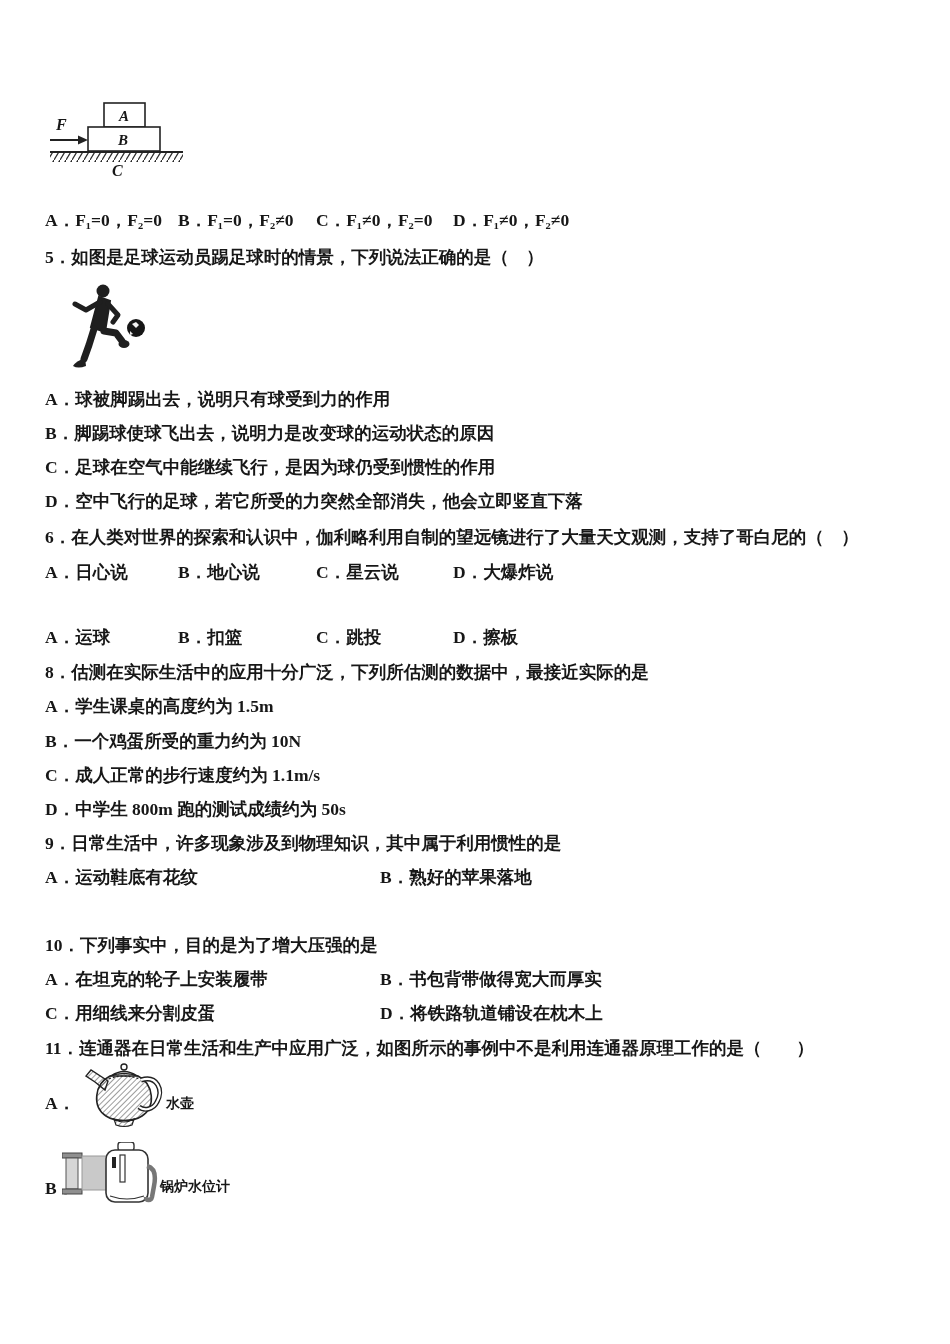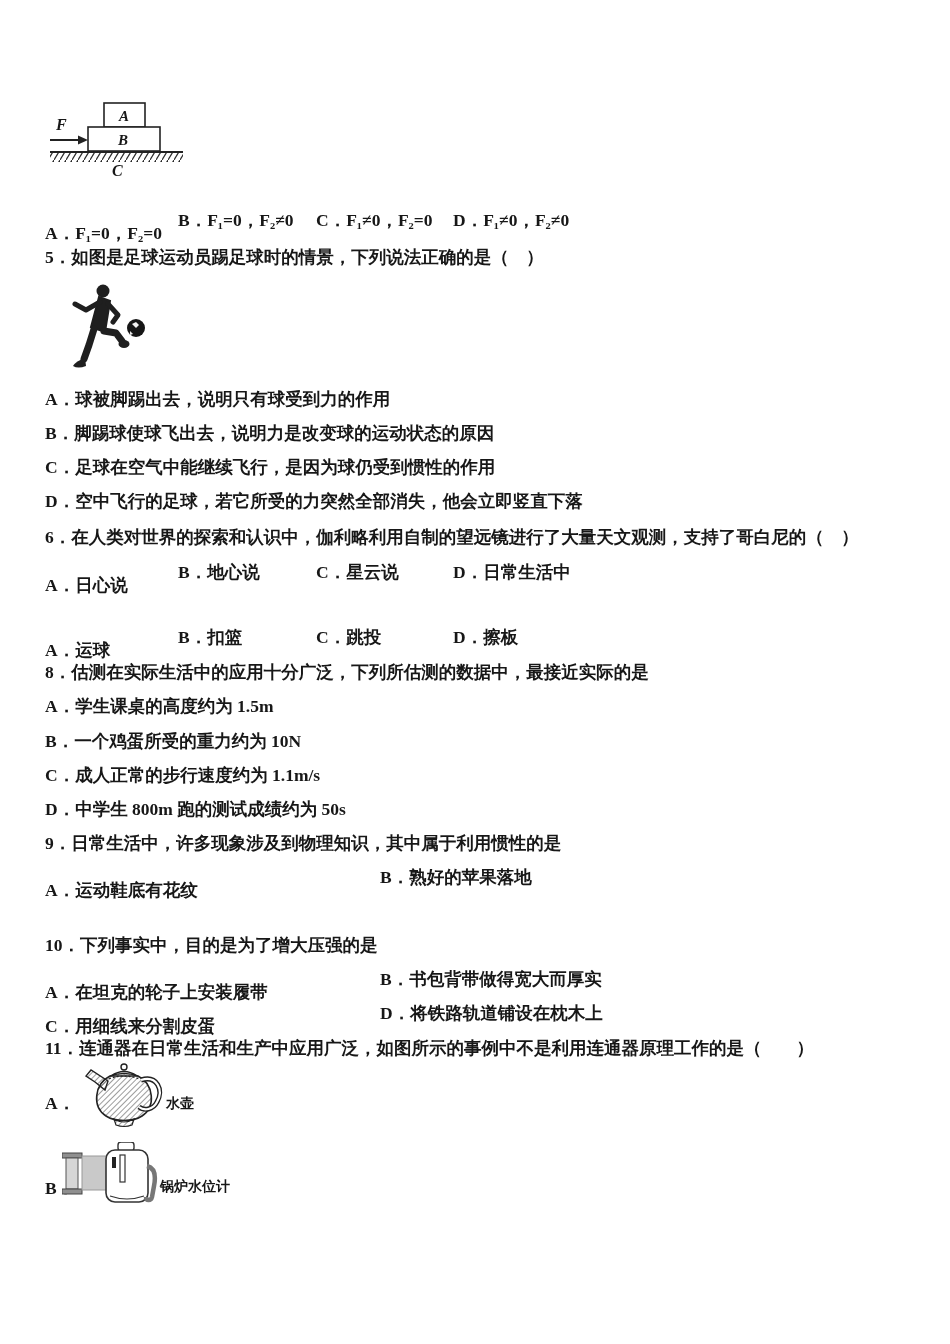--- a/index.html
+++ b/index.html
@@ -15,21 +15,21 @@
   .line{
     position:absolute;left:45px;
     font-size:17.5px;line-height:24px;
     white-space:nowrap;
   }
   .row{
     position:absolute;left:45px;width:880px;height:24px;
     font-size:17.5px;line-height:24px;
   }
   .tab{position:absolute;top:0;white-space:nowrap;}
-  .t0{left:0;margin-top:13px;} .t1{left:133px;} .t2{left:271px;} .t3{left:408px;}
+  .t0{left:0;} .t1{left:133px;} .t2{left:271px;} .t3{left:408px;}
   .c1{left:335px;}
   .caption{font-size:14px;}
   .figure{position:absolute;}
   .fig-label{position:absolute;font-size:17.5px;line-height:24px;}
   svg text{
     font-family:"Liberation Serif","DejaVu Serif",serif;
     font-style:italic;font-weight:700;fill:#171717;
   }
 </style>
 </head>
@@ -85,21 +85,21 @@
   <div class="line" style="top:387px">A．球被脚踢出去，说明只有球受到力的作用</div>
   <div class="line" style="top:421px">B．脚踢球使球飞出去，说明力是改变球的运动状态的原因</div>
   <div class="line" style="top:455px">C．足球在空气中能继续飞行，是因为球仍受到惯性的作用</div>
   <div class="line" style="top:489px">D．空中飞行的足球，若它所受的力突然全部消失，他会立即竖直下落</div>
 
   <div class="line" style="top:525px">6．在人类对世界的探索和认识中，伽利略利用自制的望远镜进行了大量天文观测，支持了哥白尼的（　）</div>
   <div class="row" style="top:560px">
     <span class="tab t0">A．日心说</span>
     <span class="tab t1">B．地心说</span>
     <span class="tab t2">C．星云说</span>
-    <span class="tab t3">D．日常生活中</span>
+    <span class="tab t3">D．大爆炸说</span>
   </div>
 
   <div class="row" style="top:625px">
     <span class="tab t0">A．运球</span>
     <span class="tab t1">B．扣篮</span>
     <span class="tab t2">C．跳投</span>
     <span class="tab t3">D．擦板</span>
   </div>
 
   <div class="line" style="top:660px">8．估测在实际生活中的应用十分广泛，下列所估测的数据中，最接近实际的是</div>

